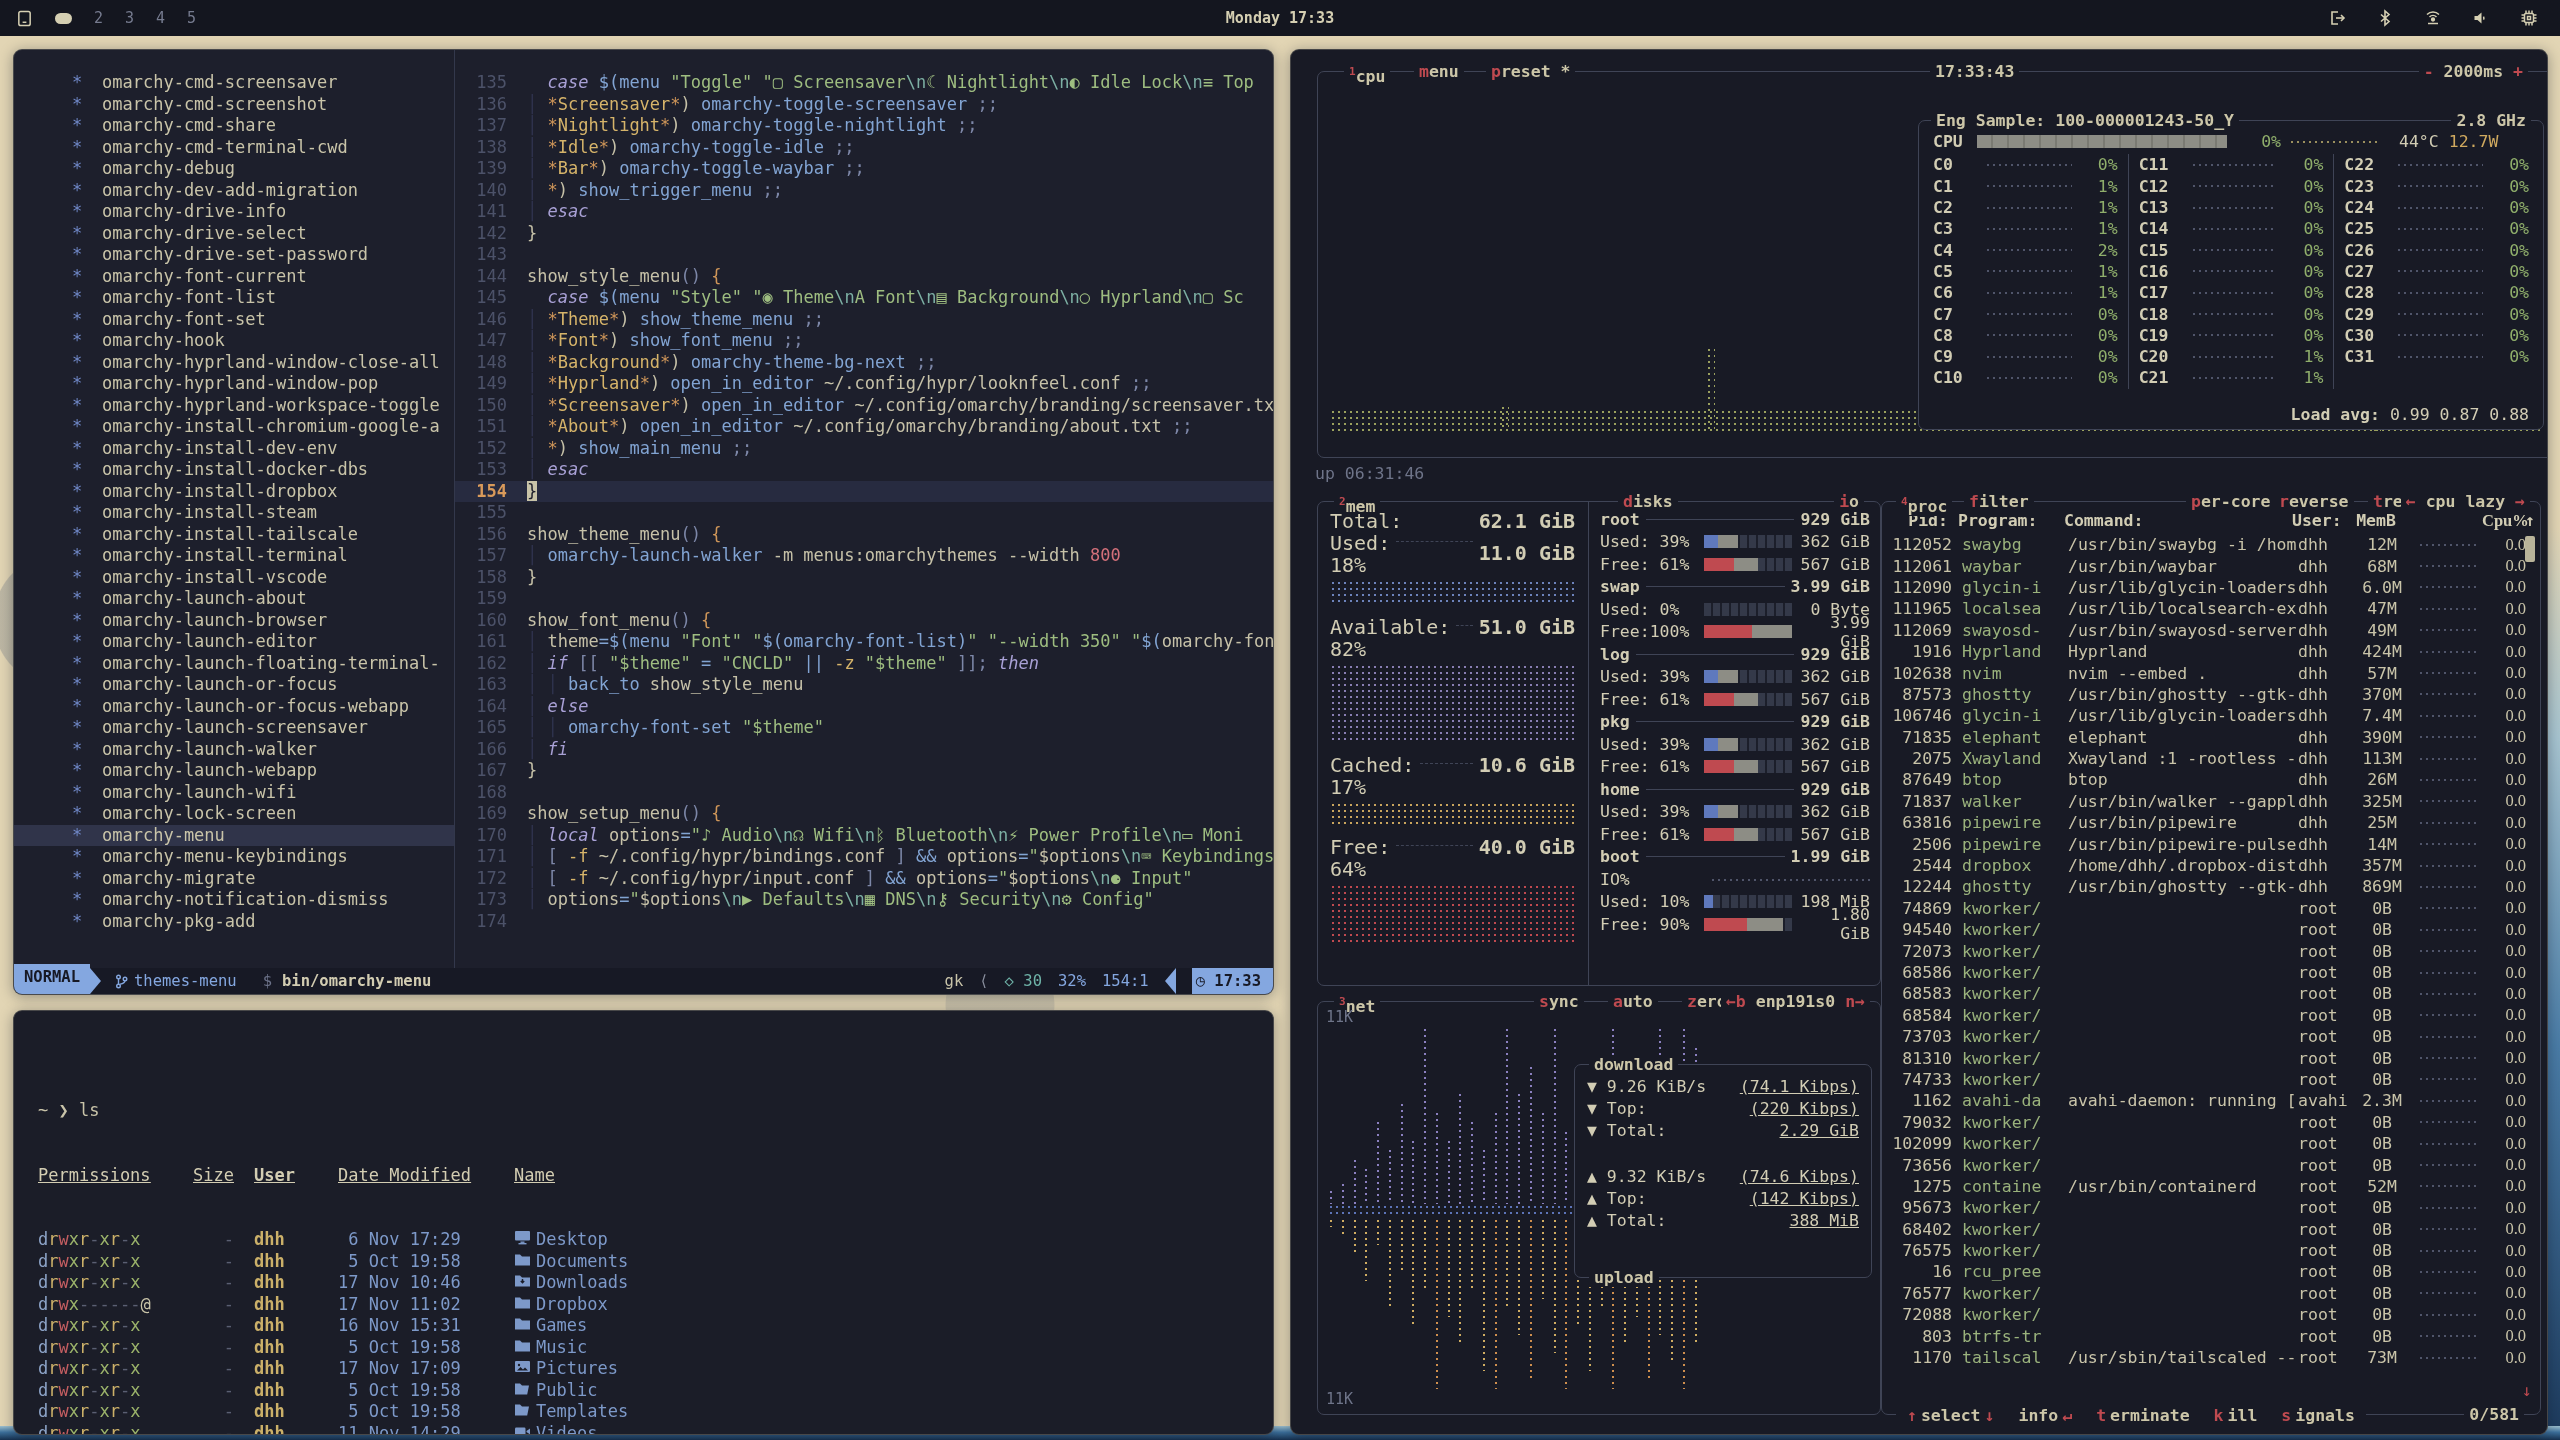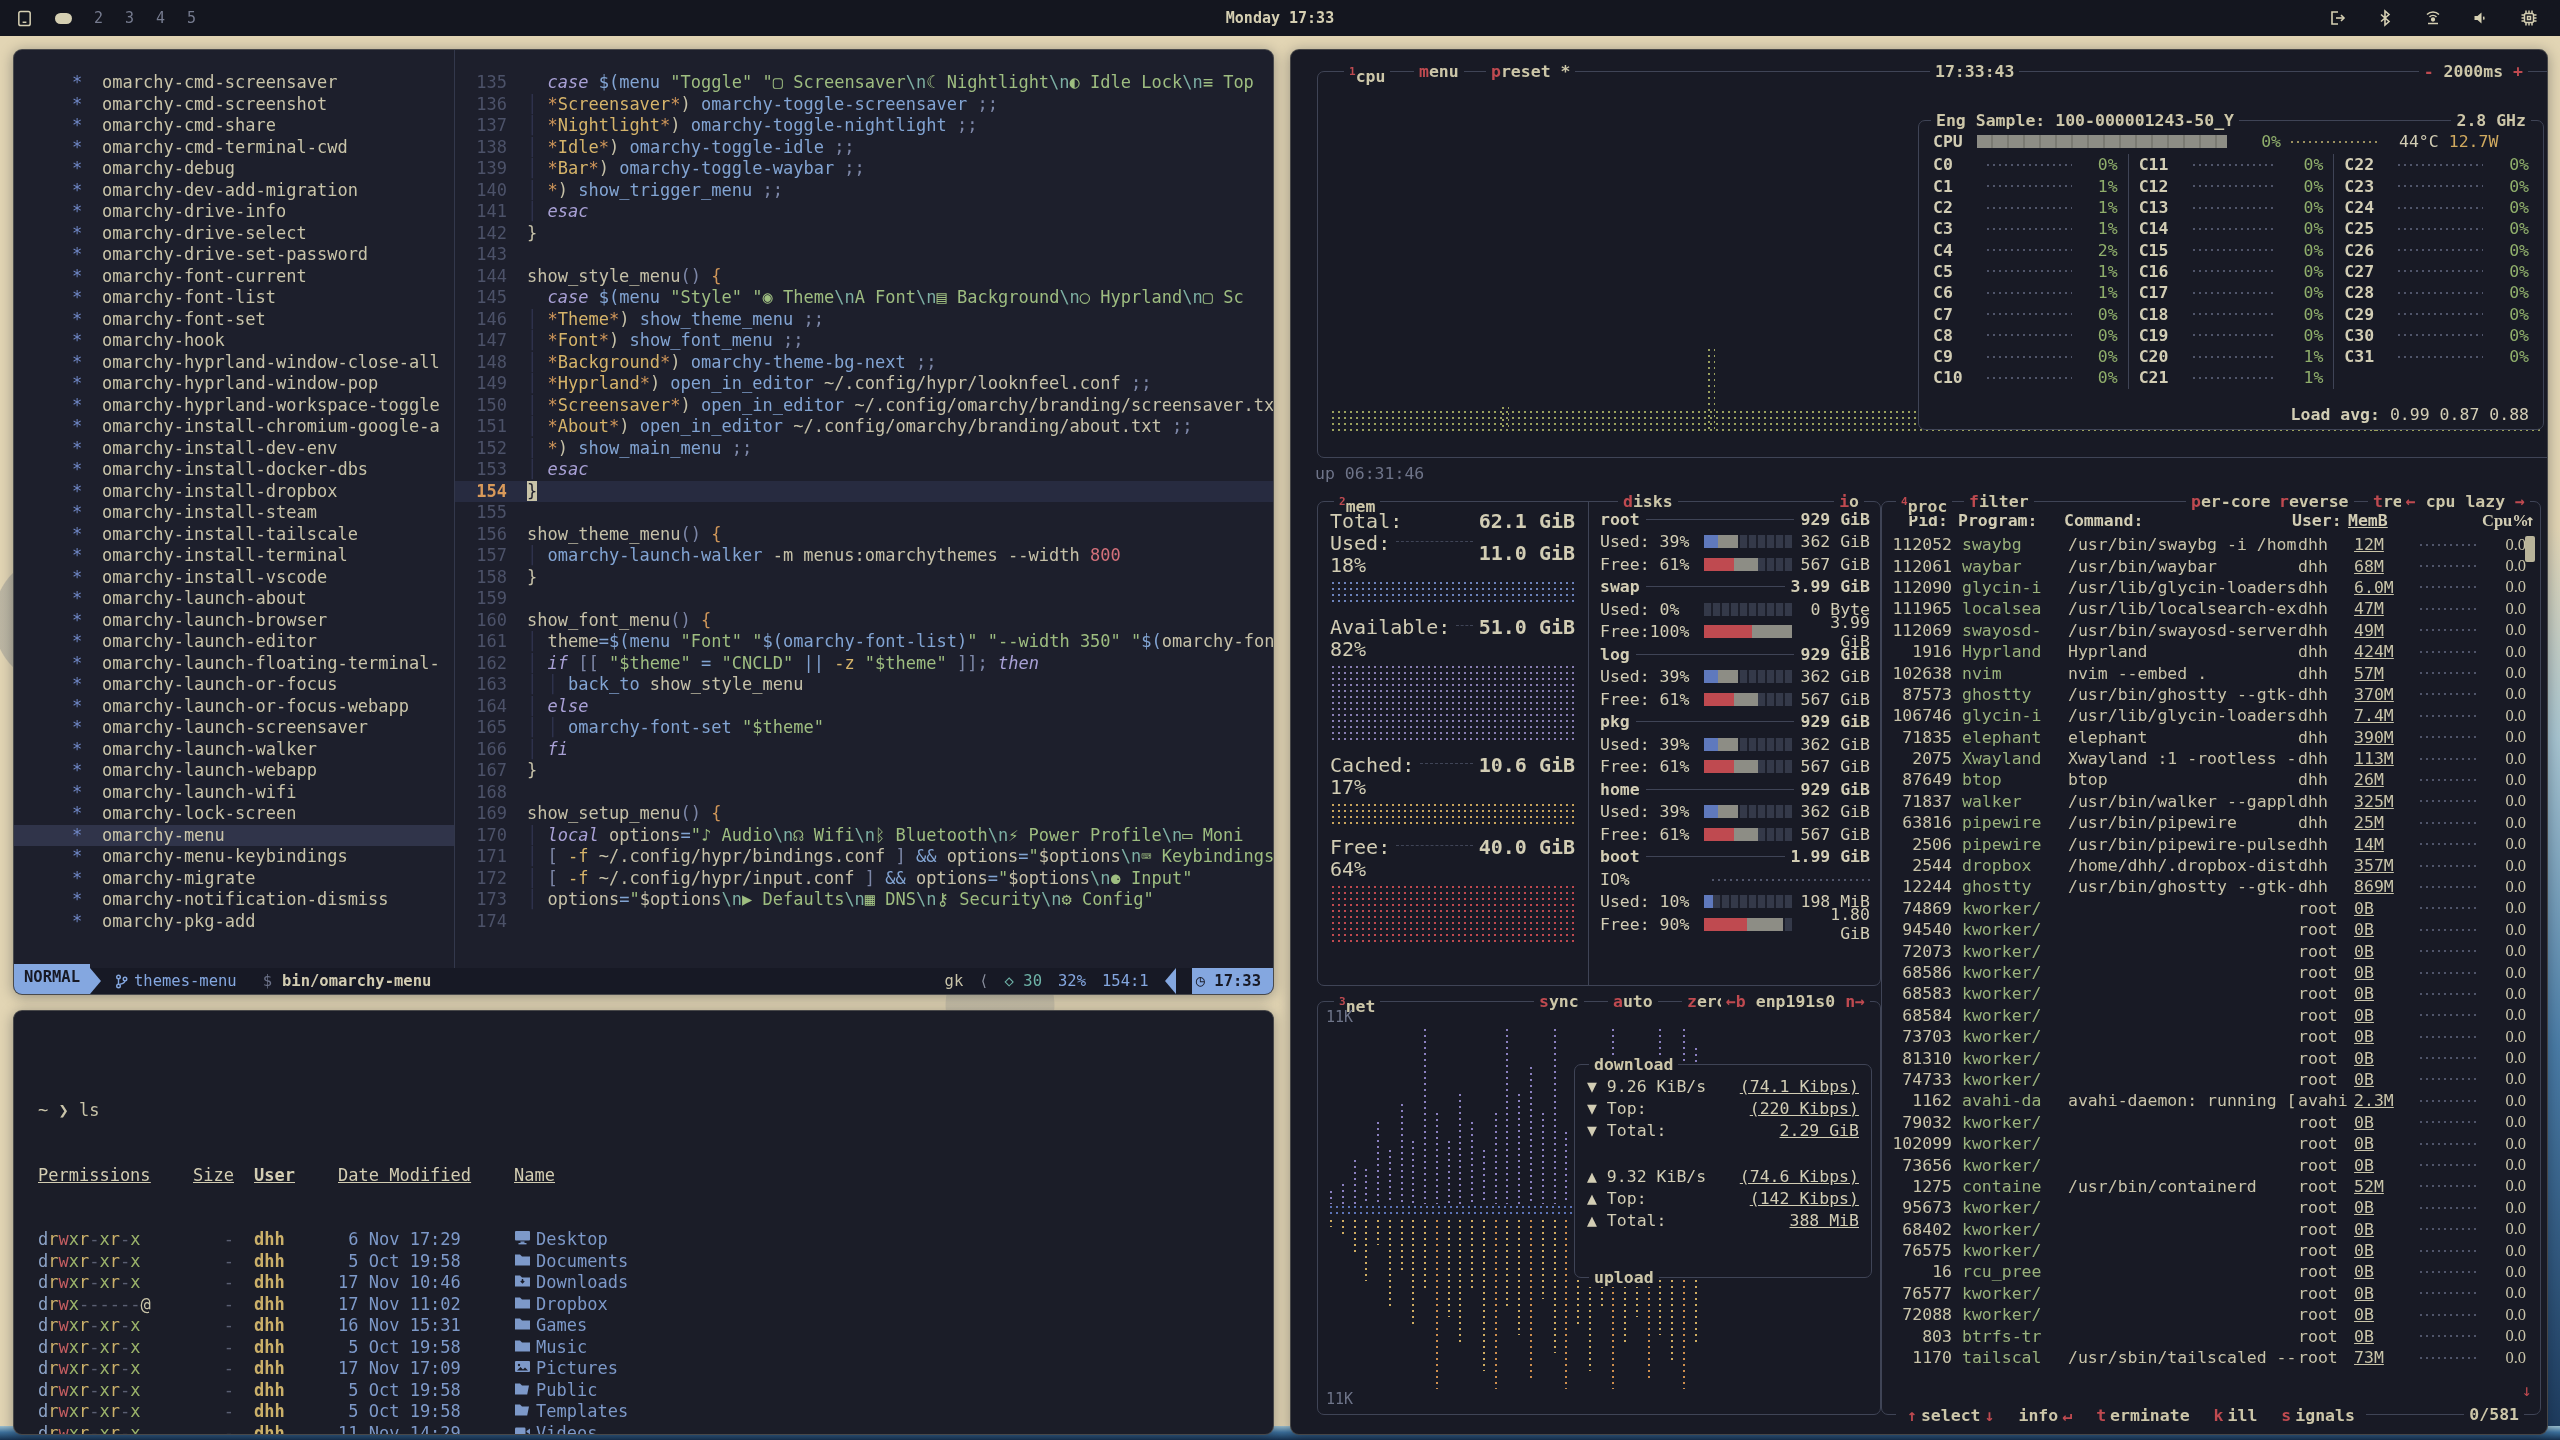--- a/index.html
+++ b/index.html
@@ -93,21 +93,21 @@
   .fill-free{background:linear-gradient(90deg,#bf4a50 0 55%,#8d8d85 55%);}
   .core-row,.cpu-sumrow{display:flex;align-items:center;height:21.3px;font-size:16.5px;}
   .core-lbl{width:44px;font-weight:bold;color:#d2cdb4;}
   .core-dots{flex:1;height:6px;color:#50556a;margin:0 8px;}
   .core-pct{width:38px;text-align:right;color:#8fae6b;}
   .proc-row{display:flex;height:21.4px;align-items:center;font-size:16.5px;white-space:pre;}
   .pr-pid{width:66px;text-align:right;color:#c9c4a9;}
   .pr-prog{width:100px;padding-left:10px;color:#9ab27c;}
   .pr-cmd{flex:1;padding-left:6px;color:#c9c4a9;overflow:hidden;}
   .pr-user{width:56px;color:#c9c4a9;}
-  .pr-mem{width:56px;text-align:left;color:#c9c4a9;text-decoration:underline;}
+  .pr-mem{width:56px;text-align:center;color:#c9c4a9;}
   .pr-dots{width:62px;height:6px;color:#50556a;margin:0 8px;}
   .pr-cpu{width:38px;text-align:right;color:#c9c4a9;font-family:Liberation Serif, serif;}
   .disk-title{display:flex;align-items:center;font-weight:bold;color:#d2cdb4;font-size:16.5px;height:22.5px;}
   .disk-title .fill{flex:1;border-bottom:1px solid #3f4456;margin:0 6px;}
   .disk-row{display:flex;align-items:center;height:22.5px;font-size:16.5px;color:#d2cdb4;}
   .disk-row .lbl{width:104px;}
   .disk-row .val{flex:1;text-align:right;}
   .mem-row{display:flex;align-items:center;font-size:20px;color:#d2cdb4;height:22px;}
   .mem-row .leader{flex:1;border-bottom:1px dashed #3f4456;margin:0 6px 4px 6px;}
   .net-col{width:7px;flex:none;}

